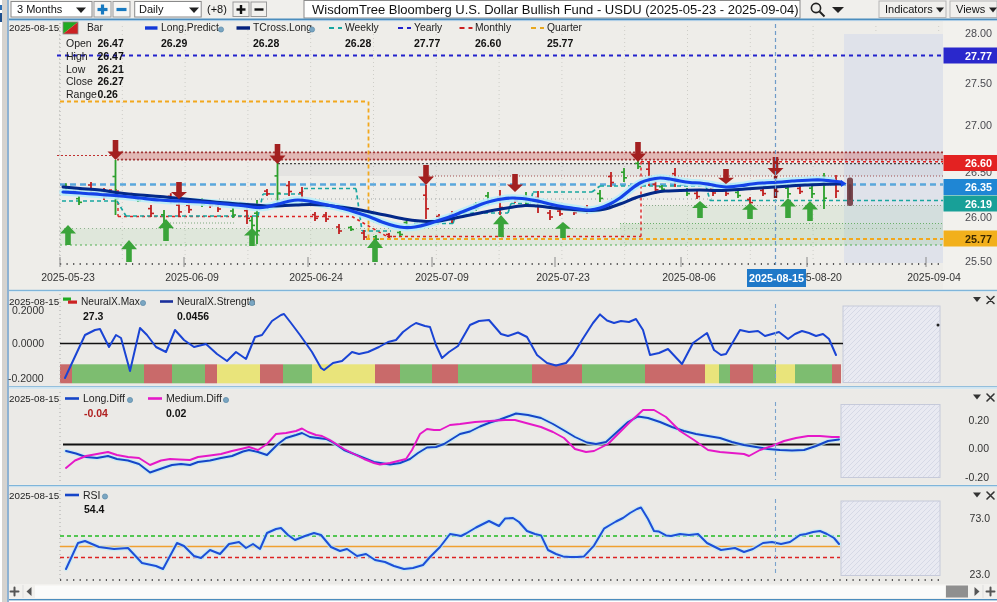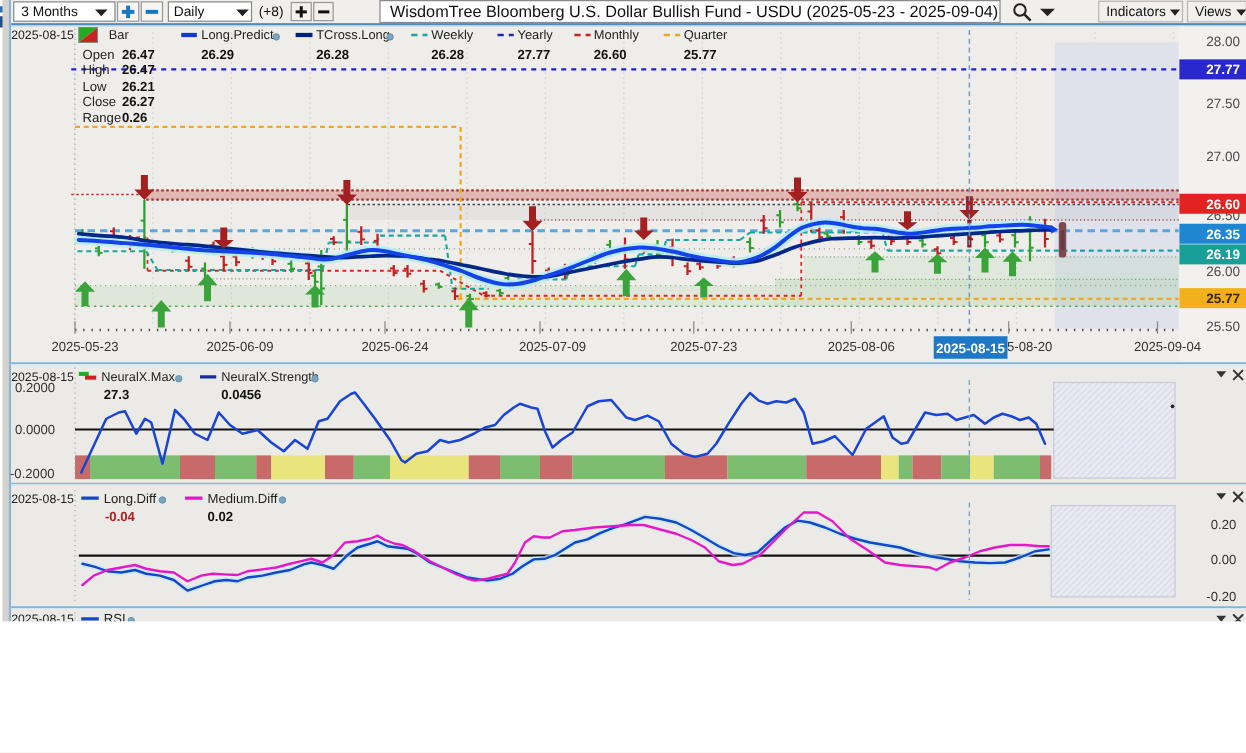--- a/index.html
+++ b/index.html
@@ -1,15 +1,15 @@
 <!DOCTYPE html>
 <html><head><meta charset="utf-8"><title>Chart</title>
 <style>
 html,body{margin:0;padding:0;background:#fff;font-family:"Liberation Sans",sans-serif;}
-#wrap{position:relative;width:997px;height:497px;overflow:hidden;}
+#wrap{position:relative;width:997px;height:602px;overflow:hidden;}
 </style></head>
 <body>
 <div id="wrap"><svg width="997" height="602" viewBox="0 0 997 602" shape-rendering="auto">
       <rect x="0" y="0" width="997" height="602" fill="#eeede9"></rect>
 <rect x="0.0" y="0.0" width="2.0" height="602.0" fill="#ffffff"></rect>
 <rect x="0.0" y="5.0" width="2.5" height="5.0" fill="#2f6fb4"></rect>
 <rect x="0.0" y="13.0" width="3.0" height="9.0" fill="#1e4e8c"></rect>
 <rect x="2.0" y="0.0" width="5.0" height="602.0" fill="#d6d3cf"></rect>
 <rect x="7.0" y="0.0" width="2.0" height="602.0" fill="#8fb2d2"></rect>
 <rect x="9.0" y="0.0" width="988.0" height="18.5" fill="#f0efec"></rect>

